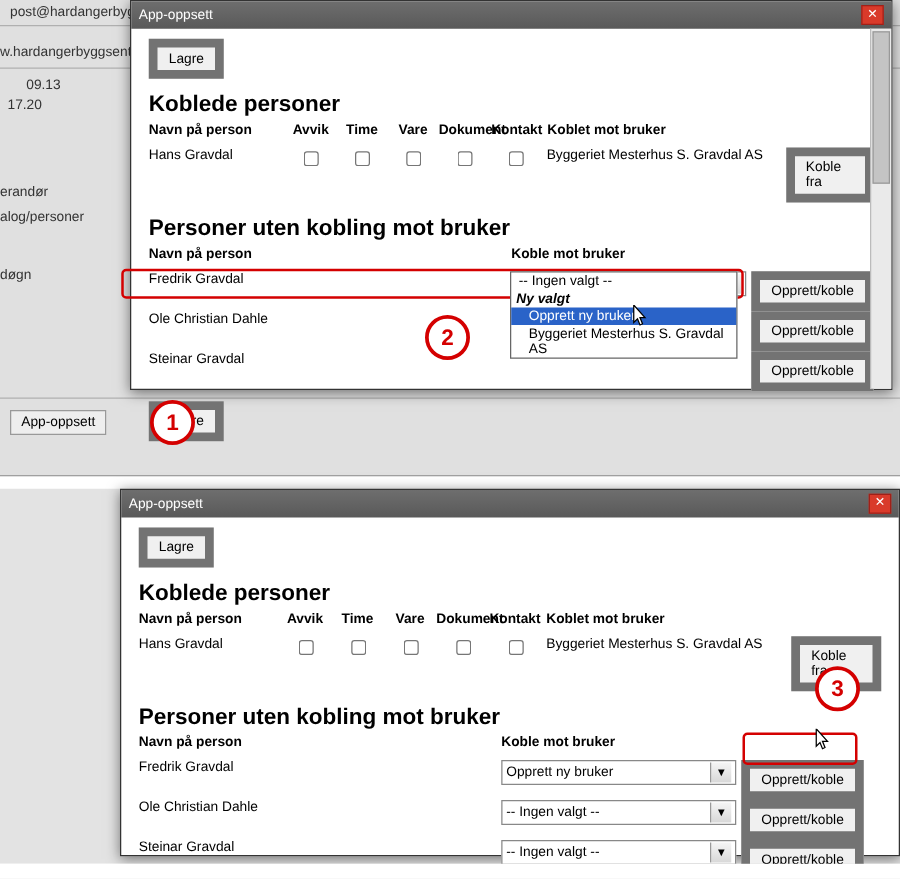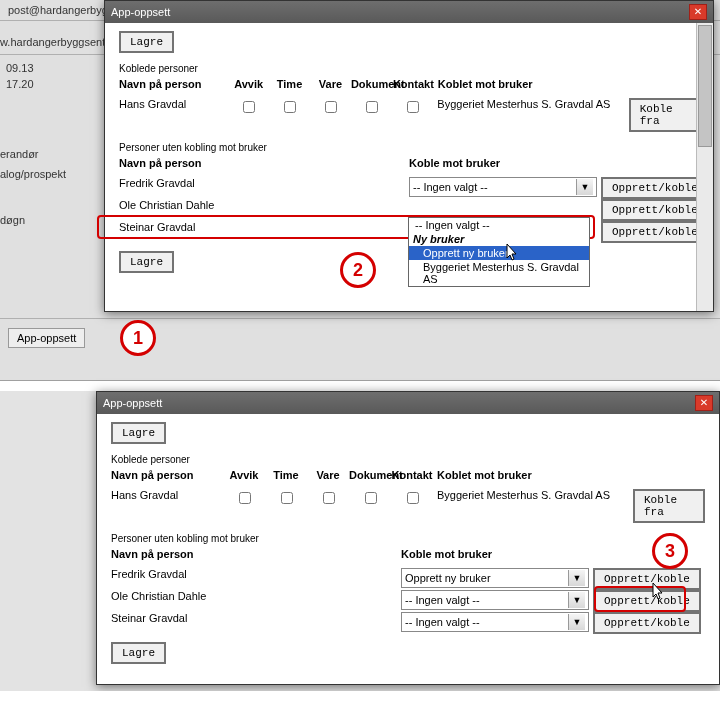--- a/index.html
+++ b/index.html
@@ -71,30 +71,29 @@
     line-height: 13px;
     border: 1px solid #a02018;
     cursor: pointer;
   }
   .modal-body {
     padding: 8px 14px 14px 14px;
     position: relative;
   }
   .btn {
     background: #f0f0f0;
-    border: 2px solid #737373;
+    border: 7px solid #737373;
     padding: 3px 9px;
     font-size: 11px;
     cursor: pointer;
     display:inline-block;
-    font-family:Liberation Mono, monospace;
   }
   h2.sec {
-    font-size: 10px;
-    font-weight: normal;
+    font-size: 18px;
+    font-weight: bold;
     margin: 10px 0 4px 0;
   }
   .hdr-row, .data-row {
     display: flex;
     align-items: flex-start;
     font-size: 11px;
     min-height: 20px;
   }
   .hdr-row { font-weight: bold; }
   .col-name { width: 112px; }
@@ -194,24 +193,24 @@
   }
 </style>
 </head>
 <body>
 
 <div class="panel-region bg-top">
   <div class="bg-text" style="left:8px; top:4px;">post@hardangerbyggsenter.no</div>
   <div class="bg-text" style="left:0px; top:36px;">w.hardangerbyggsenter</div>
   <div class="bg-line" style="top:20px;"></div>
   <div class="bg-line" style="top:54px;"></div>
-  <div class="bg-text" style="left:6px; top:62px;">09.13</div>
+  <div class="bg-text" style="left:21px; top:62px;">09.13</div>
   <div class="bg-text" style="left:6px; top:78px;">17.20</div>
   <div class="bg-text" style="left:0px; top:148px;">erandør</div>
-  <div class="bg-text" style="left:0px; top:168px;">alog/prospekt</div>
+  <div class="bg-text" style="left:0px; top:168px;">alog/personer</div>
   <div class="bg-text" style="left:0px; top:214px;">døgn</div>
   <div class="bg-line" style="top:318px;"></div>
 
   <div class="app-button-bg">App-oppsett</div>
 
   <div class="modal modal-top">
     <div class="titlebar">
       <span>App-oppsett</span>
       <span class="close-btn">✕</span>
     </div>
@@ -267,21 +266,21 @@
         <div class="col-select"></div>
         <div class="col-opprett"><span class="btn">Opprett/koble</span></div>
       </div>
 
       <div style="height:8px;"></div>
       <div class="btn">Lagre</div>
 
       
       <div class="dropdown-list" style="left:303px; top:194px;">
         <div class="item">-- Ingen valgt --</div>
-        <div class="hdr-xs">Ny bruker</div>
+        <div class="hdr-xs">Ny valgt</div>
         <div class="item selected sub">Opprett ny bruker</div>
         <div class="item sub">Byggeriet Mesterhus S. Gravdal AS</div>
       </div>
 
       
       <div class="red-rect" style="left:-8px; top:192px; width:494px; height:20px;"></div>
 
     </div>
     <div class="scrollbar">
         <div class="thumb"></div>

